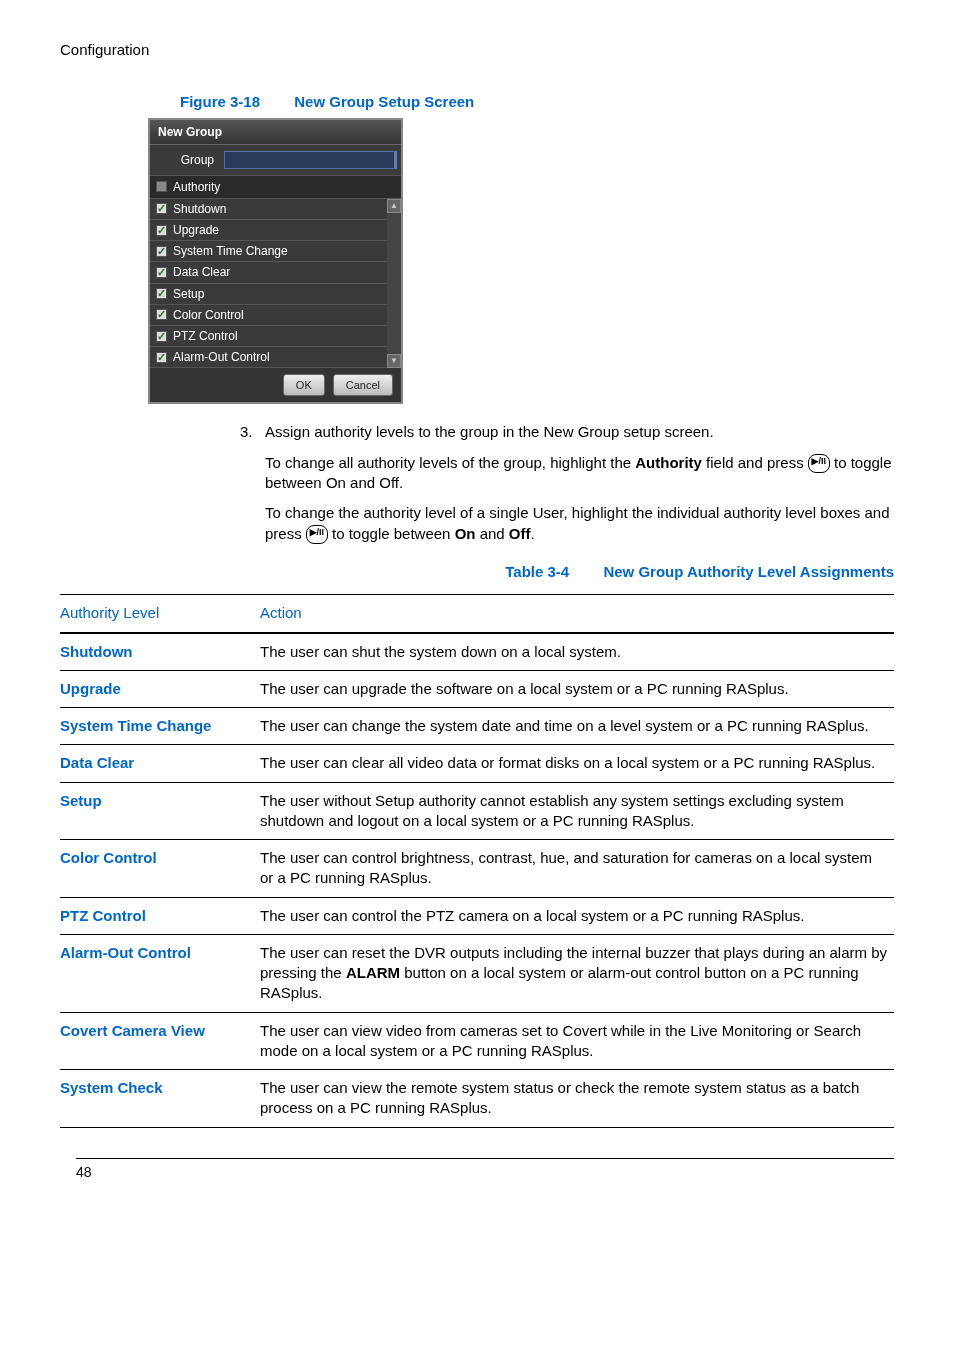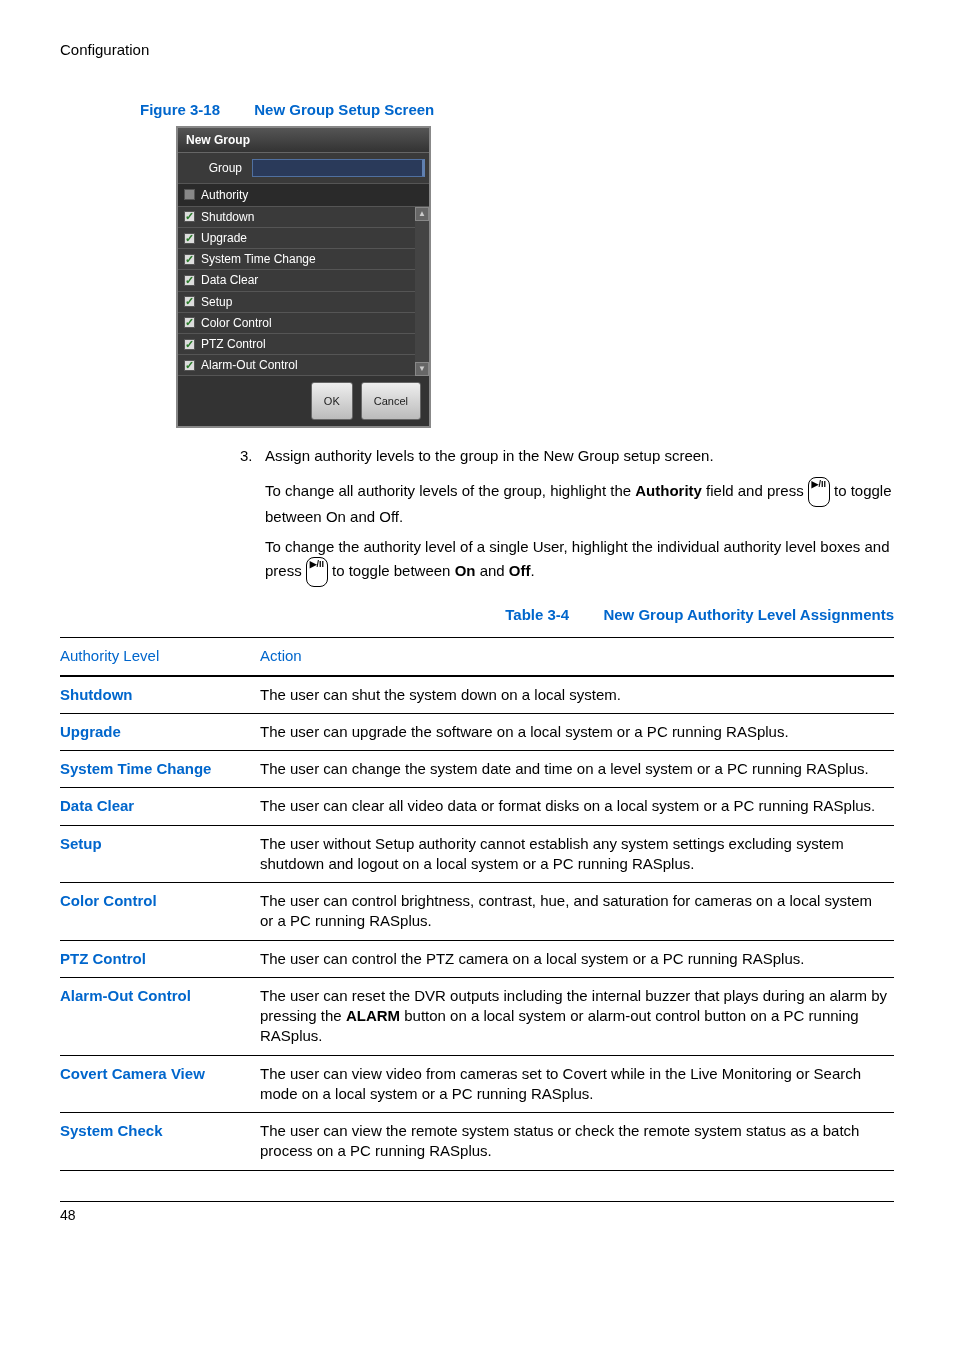--- a/index.html
+++ b/index.html
@@ -6,25 +6,25 @@
     body {
       font-family: Arial, Helvetica, sans-serif;
       background: #fff;
       color: #000;
       width: 954px;
       padding: 40px 60px 20px 60px;
       font-size: 15px;
       line-height: 1.35;
     }
     .header-area { margin-bottom: 30px; }
-    .config-label { font-size: 15px; margin-bottom: 40px; }
-    .figure-caption { text-align: left; margin-left: 80px; margin-bottom: 5px; }
+    .config-label { font-size: 15px; margin-bottom: 32px; }
+    .figure-caption { text-align: left; margin-left: 120px; margin-bottom: 5px; }
     .caption-label { color: #0066cc; font-weight: bold; }
     .caption-title { color: #0066cc; font-weight: bold; margin-left: 30px; }
-    .dialog-wrap { display: flex; justify-content: flex-start; margin-left: 116px; margin-bottom: 18px; }
+    .dialog-wrap { display: flex; justify-content: flex-start; margin-left: 88px; margin-bottom: 18px; }
     .dialog {
       width: 255px;
       background: #3a3a3a;
       border: 2px solid #888;
       font-size: 12px;
       color: #fff;
     }
     .dialog-title {
       background: linear-gradient(#555, #333);
       padding: 4px 8px;
@@ -101,31 +101,31 @@
       justify-content: flex-end;
       gap: 8px;
       padding: 6px 8px;
       background: #333;
     }
     .dbtn {
       background: linear-gradient(#eee, #bbb);
       color: #222;
       border: 1px solid #666;
       border-radius: 3px;
-      padding: 12px 12px;
+      padding: 4px 12px;
       font-size: 11px;
     }
     .step-block { margin-left: 180px; margin-bottom: 18px; }
     .step-row { display: flex; }
     .step-num { width: 25px; flex-shrink: 0; }
     .step-text { flex: 1; }
     .step-sub { margin-top: 10px; }
     .icon-inline {
       display: inline-block;
-      width: 22px; height: 30px;
+      width: 22px; height: 19px;
       border: 1.5px solid #000;
       border-radius: 8px;
       vertical-align: middle;
       position: relative;
       font-size: 9px;
       text-align: center;
       line-height: 13px;
       font-weight: bold;
     }
     .link-red { color: #cc0033; font-style: italic; }
@@ -144,20 +144,21 @@
       border-bottom: 1px solid #000;
       vertical-align: top;
     }
     .tbl thead tr { border-top: 1px solid #000; }
     .level-name { color: #0066cc; font-weight: bold; }
     .footer {
       border-top: 1px solid #000;
       margin-top: 30px;
       padding-top: 4px;
       font-size: 14px;
+      margin-left: 16px;
     }
   </style>
 </head>
 <body>
 
 <div class="header-area">
   <div class="config-label">Configuration</div>
 </div>
 
 <div class="figure-caption">

